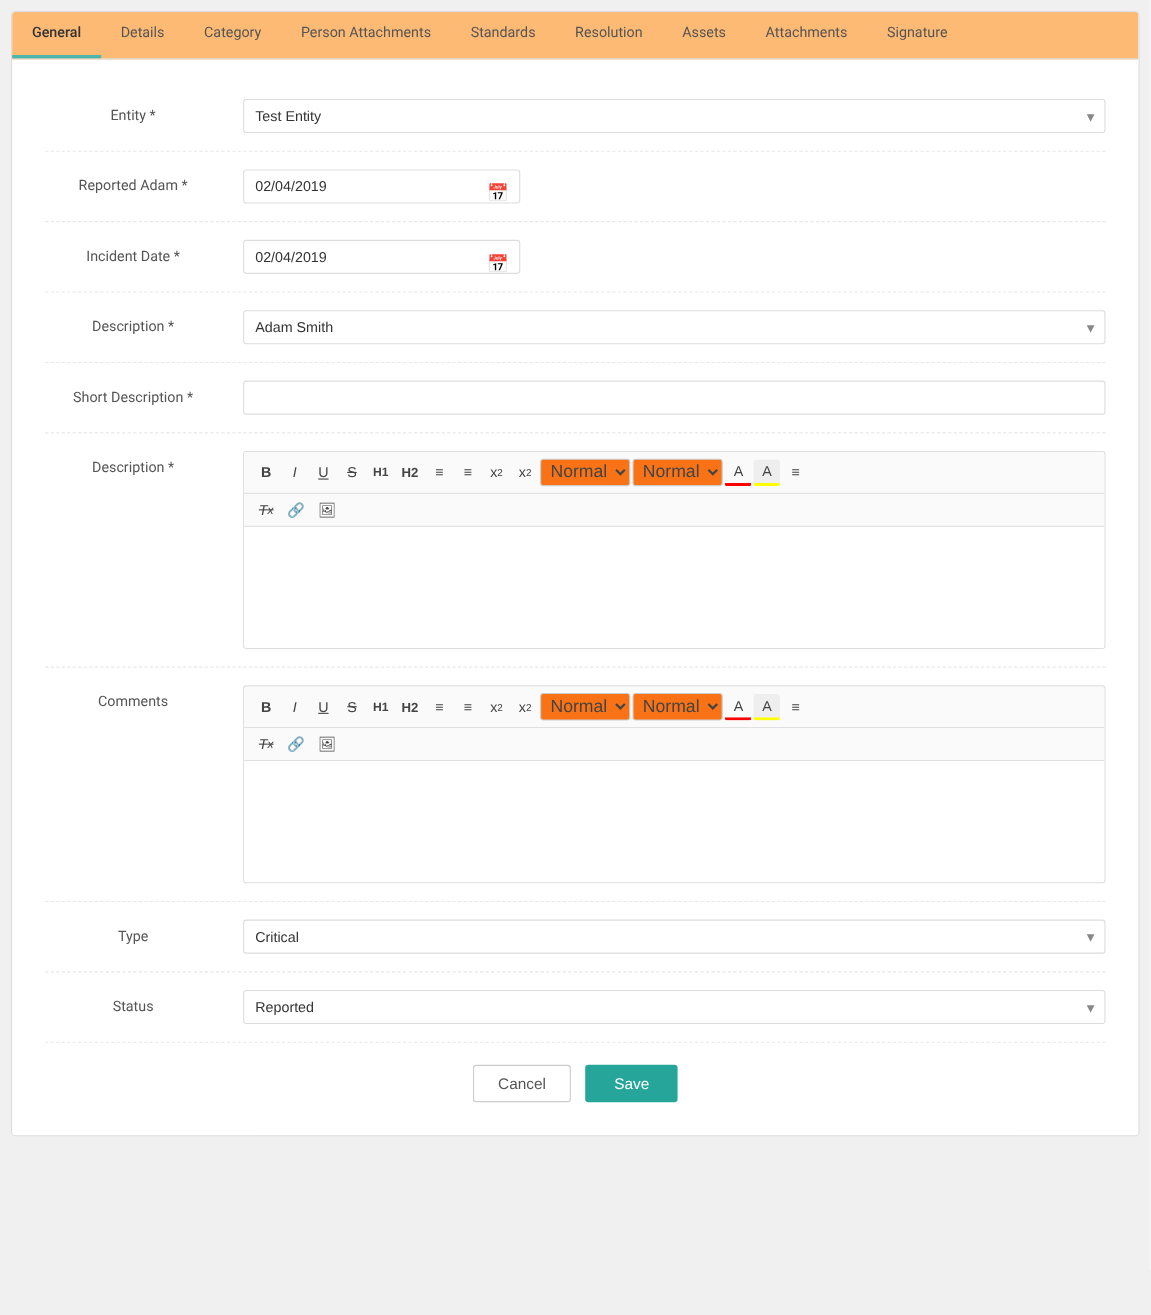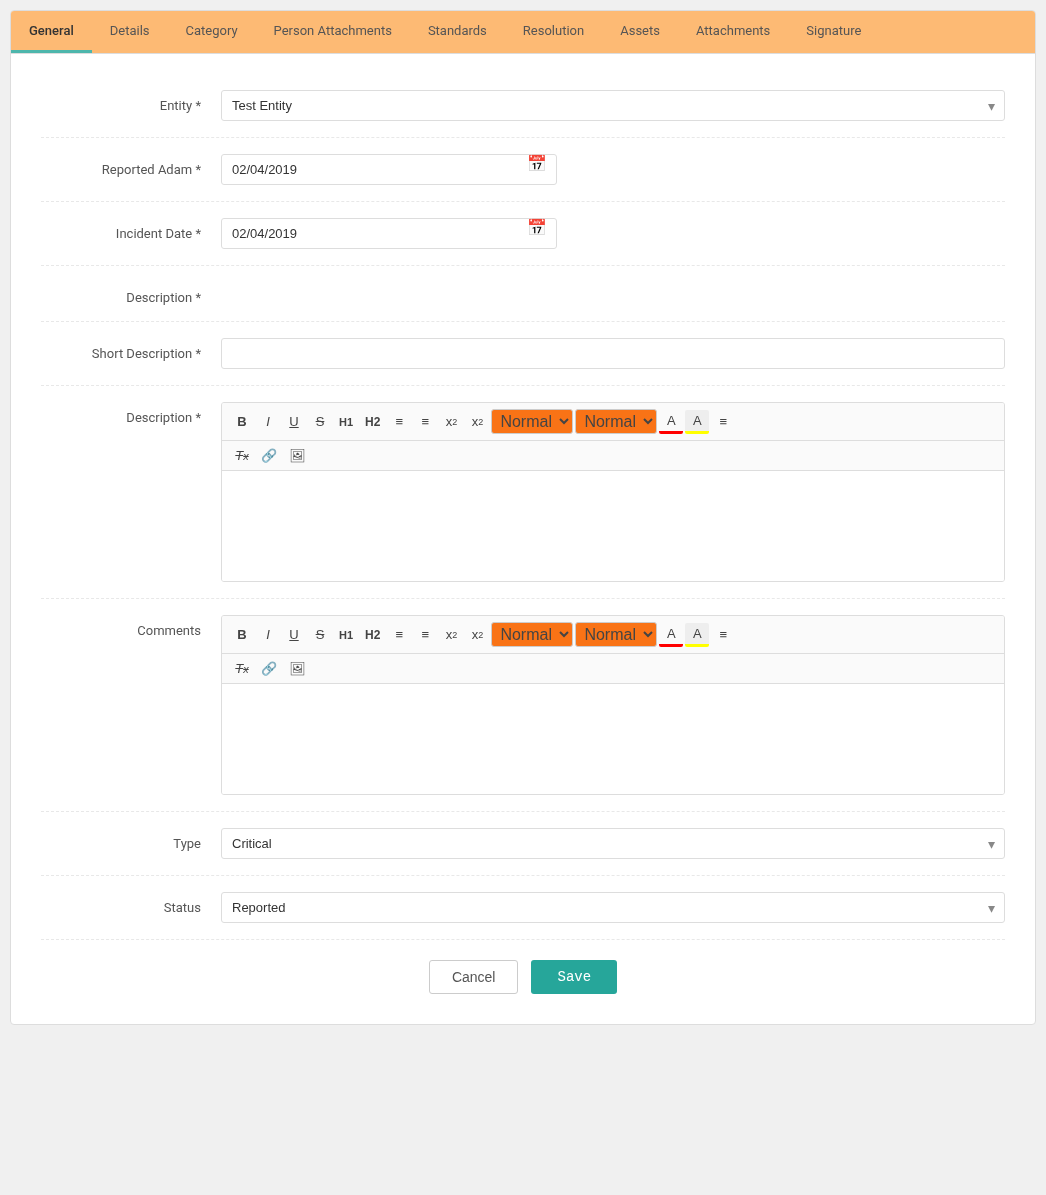--- a/index.html
+++ b/index.html
@@ -51,41 +51,41 @@
     }
     .form-row:last-of-type {
       border-bottom: none;
     }
     .form-label {
       width: 180px;
       min-width: 180px;
       font-size: 13px;
       color: #555;
       padding-top: 8px;
-      text-align: right;
+      text-align: center;
       padding-right: 20px;
     }
     .form-control-wrap {
       flex: 1;
     }
     .form-input {
       width: 100%;
       padding: 7px 10px;
       border: 1px solid #ddd;
       border-radius: 3px;
       font-size: 13px;
       color: #333;
       outline: none;
       background: #fff;
     }
     .date-wrap {
       position: relative;
       display: flex;
-      align-items: flex-start;
-      width: 336px;
+      align-items: flex-end;
+      width: 252px;
     }
     .date-wrap .form-input {
       padding-right: 36px;
     }
     .calendar-icon {
       position: absolute;
       right: 10px;
       color: #888;
       font-size: 16px;
       pointer-events: none;
@@ -201,21 +201,20 @@
     }
     .btn-save {
       padding: 8px 26px;
       border: none;
       border-radius: 3px;
       background: #26a69a;
       color: #fff;
       font-size: 14px;
       cursor: pointer;
       font-weight: 500;
-      font-family: Liberation Mono, monospace;
     }
     .h1-btn { font-weight: bold; font-size: 11px; text-align: right; }
     .h2-btn { font-weight: bold; font-size: 12px; }
   </style>
 </head>
 <body>
 
 <div class="page-wrapper">
   <div class="form-container">
 
@@ -259,20 +258,27 @@
         <div class="form-control-wrap">
           <div class="date-wrap">
             <input type="text" class="form-input" value="02/04/2019" style="">
             <span class="calendar-icon">📅</span>
           </div>
         </div>
       </div>
 
       <div class="form-row">
         <div class="form-label">Description *</div>
+        <div class="form-control-wrap">
+          <div class="select-wrap">
+            <select>
+              <option>Adam Smith</option>
+            </select>
+          </div>
+        </div>
       </div>
 
       <div class="form-row">
         <div class="form-label">Short Description *</div>
         <div class="form-control-wrap">
           <input type="text" class="form-input" style="">
         </div>
       </div>
 
       <div class="form-row">

